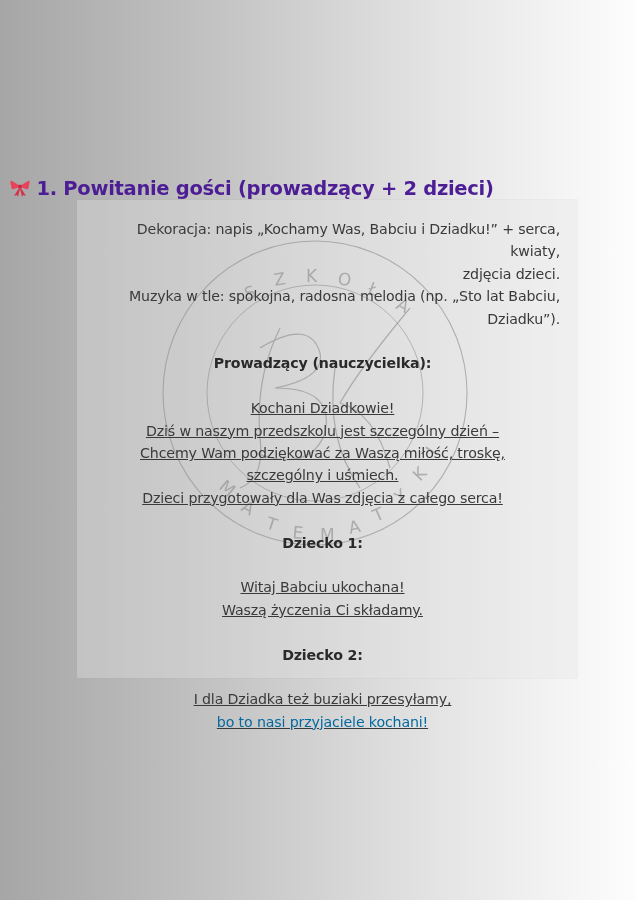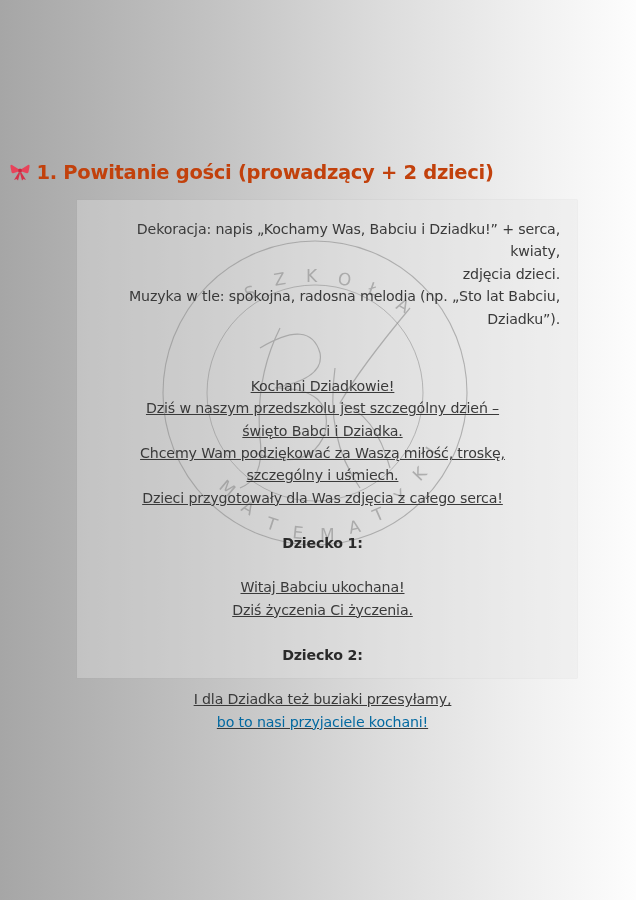--- a/index.html
+++ b/index.html
@@ -10,27 +10,27 @@
       width: 636px;
       height: 900px;
       position: relative;
       overflow: hidden;
       background: linear-gradient(to right, #a6a6a6 0%, #c4c4c4 35%, #dcdcdc 60%, #efefef 82%, #fdfdfd 100%);
       font-family: "DejaVu Sans", sans-serif;
       color: #222;
     }
     .title {
       position: absolute;
-      top: 148px;
+      top: 164px;
       left: 0;
       width: 504px;
       text-align: center;
       font-size: 19.5px;
       font-weight: bold;
-      color: #c2410c;
+      color: #4c1d95;
       letter-spacing: -0.3px;
       white-space: nowrap;
     }
     .title .bow {
       display: inline-block;
       width: 20px;
       height: 18px;
       vertical-align: -2px;
       margin-right: 6px;
     }
@@ -127,36 +127,36 @@
 
 <div class="content">
   <div class="intro">
     <p>Dekoracja: napis „Kochamy Was, Babciu i Dziadku!” + serca, kwiaty,</p>
     <p>zdjęcia dzieci.</p>
     <p>Muzyka w tle: spokojna, radosna melodia (np. „Sto lat Babciu,</p>
     <p>Dziadku”).</p>
   </div>
 
   <div class="gap"></div>
+  <p class="speaker">Prowadzący (nauczycielka):</p>
   <div class="gap"></div>
   <div class="center">
     <p>Kochani Dziadkowie!</p>
     <p>Dziś w naszym przedszkolu jest szczególny dzień –</p>
-    <p>święto Babci i Dziadka.</p>
     <p>Chcemy Wam podziękować za Waszą miłość, troskę,</p>
     <p>szczególny i uśmiech.</p>
     <p>Dzieci przygotowały dla Was zdjęcia z całego serca!</p>
   </div>
 
   <div class="gap"></div>
   <p class="speaker">Dziecko 1:</p>
   <div class="gap"></div>
   <div class="center">
     <p>Witaj Babciu ukochana!</p>
-    <p>Dziś życzenia Ci życzenia.</p>
+    <p>Waszą życzenia Ci składamy.</p>
   </div>
 
   <div class="gap"></div>
   <p class="speaker">Dziecko 2:</p>
   <div class="gap"></div>
   <div class="center">
     <p>I dla Dziadka też buziaki przesyłamy,</p>
     <p class="last-line">bo to nasi przyjaciele kochani!</p>
   </div>
 </div>

